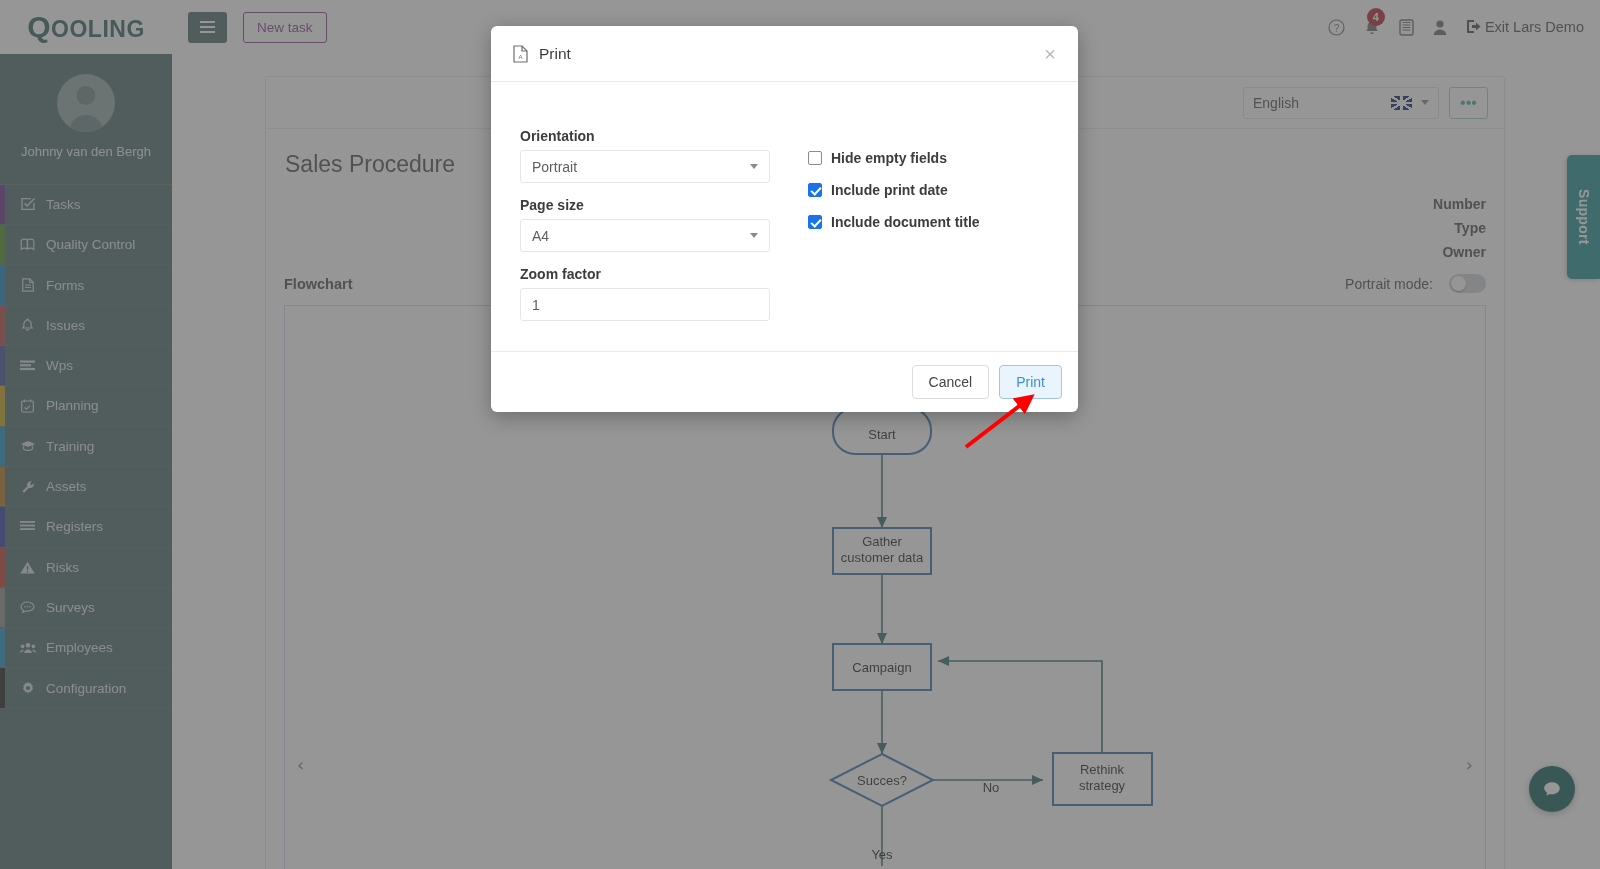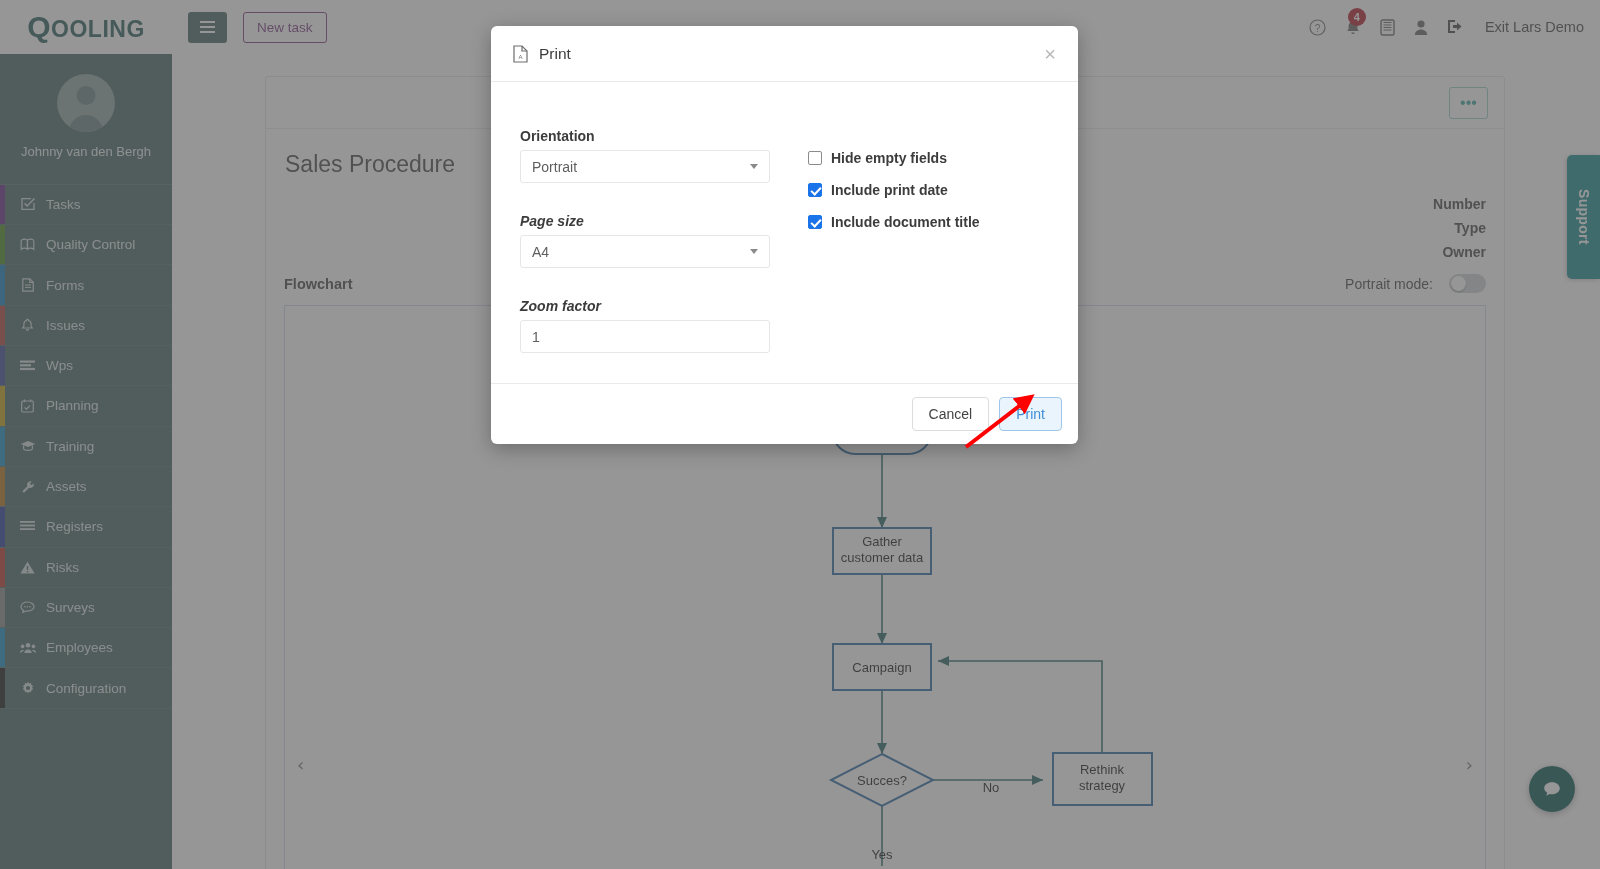--- a/index.html
+++ b/index.html
@@ -85,21 +85,21 @@
     margin-left: auto; display: flex; align-items: center; gap: 19px;
     color: #555; font-size: 14.5px;
   }
   .tb-ico { cursor: pointer; position: relative; display:flex; align-items:center; }
   .badge {
     position: absolute; top: -11px; left: 3px;
     min-width: 18px; height: 18px; border-radius: 9px; background: #b3202e;
     color: #fff; font-size: 11px; font-weight: 700;
     display: flex; align-items: center; justify-content: center; padding: 0 4px;
   }
-  .exit-demo { display: flex; gap: 21px; cursor: pointer; font-size: 14.5px; color:#4a4a4a;}
+  .exit-demo { display: flex; gap: 2px; cursor: pointer; font-size: 14.5px; color:#4a4a4a;}
 
   
   .page { position: absolute; left: 172px; top: 54px; right: 0; bottom: 0; background: #ffffff; }
   .card {
     position: absolute; left: 93px; top: 22px; right: 95px; bottom: -60px;
     background: #fff; border: 1px solid #e2e4e6; border-radius: 3px;
   }
   .card-head {
     height: 52px; border-bottom: 1px solid #e9ebed;
     display: flex; align-items: center; justify-content: flex-end;
@@ -189,21 +189,21 @@
   }
   .modal-title { font-size: 15.5px; color: #3c3c3c; margin-left: 11px; }
   .modal-close {
     margin-left: auto; font-size: 20px; color: #b8b8b8; cursor: pointer;
     line-height: 1; background: none; border: none;
   }
   .modal-body { padding: 46px 29px 30px; display: flex; }
   .col-left { width: 250px; }
   .col-right { padding-left: 38px; padding-top: 22px; }
   .field-label { font-size: 14px; font-weight: 700; color: #3c3c3c; margin-bottom: 6px; }
-  .field-label.mt { margin-top: 30px; font-style: italic; }
+  .field-label.mt { margin-top: 14px; }
   .select-box, .text-box {
     width: 250px; height: 33px; border: 1px solid #e4e6e8; border-radius: 3px;
     display: flex; align-items: center; padding: 0 11px;
     font-size: 14px; color: #5e5e5e; background: #fff; cursor: pointer;
   }
   .select-caret {
     margin-left: auto; border-left: 4px solid transparent;
     border-right: 4px solid transparent; border-top: 5px solid #8a8a8a;
   }
   .check-row { display: flex; align-items: center; margin-bottom: 16px; cursor: pointer; }
@@ -439,20 +439,25 @@
           </span>
           <span>Exit Lars Demo</span>
         </span>
       </div>
     </div>
 
     <div class="page">
       <div class="card">
 
         <div class="card-head">
+          <div class="lang-select">
+            <span>English</span>
+            <span class="flag"></span>
+            <span class="caret-dn"></span>
+          </div>
           <button class="dots-btn">•••</button>
         </div>
 
         <div class="card-body">
           <div class="doc-title">Sales Procedure</div>
           <div class="meta-row">
             <span class="meta-label">Number</span>
           </div>
           <div class="meta-row">
             <span class="meta-label">Type</span>

